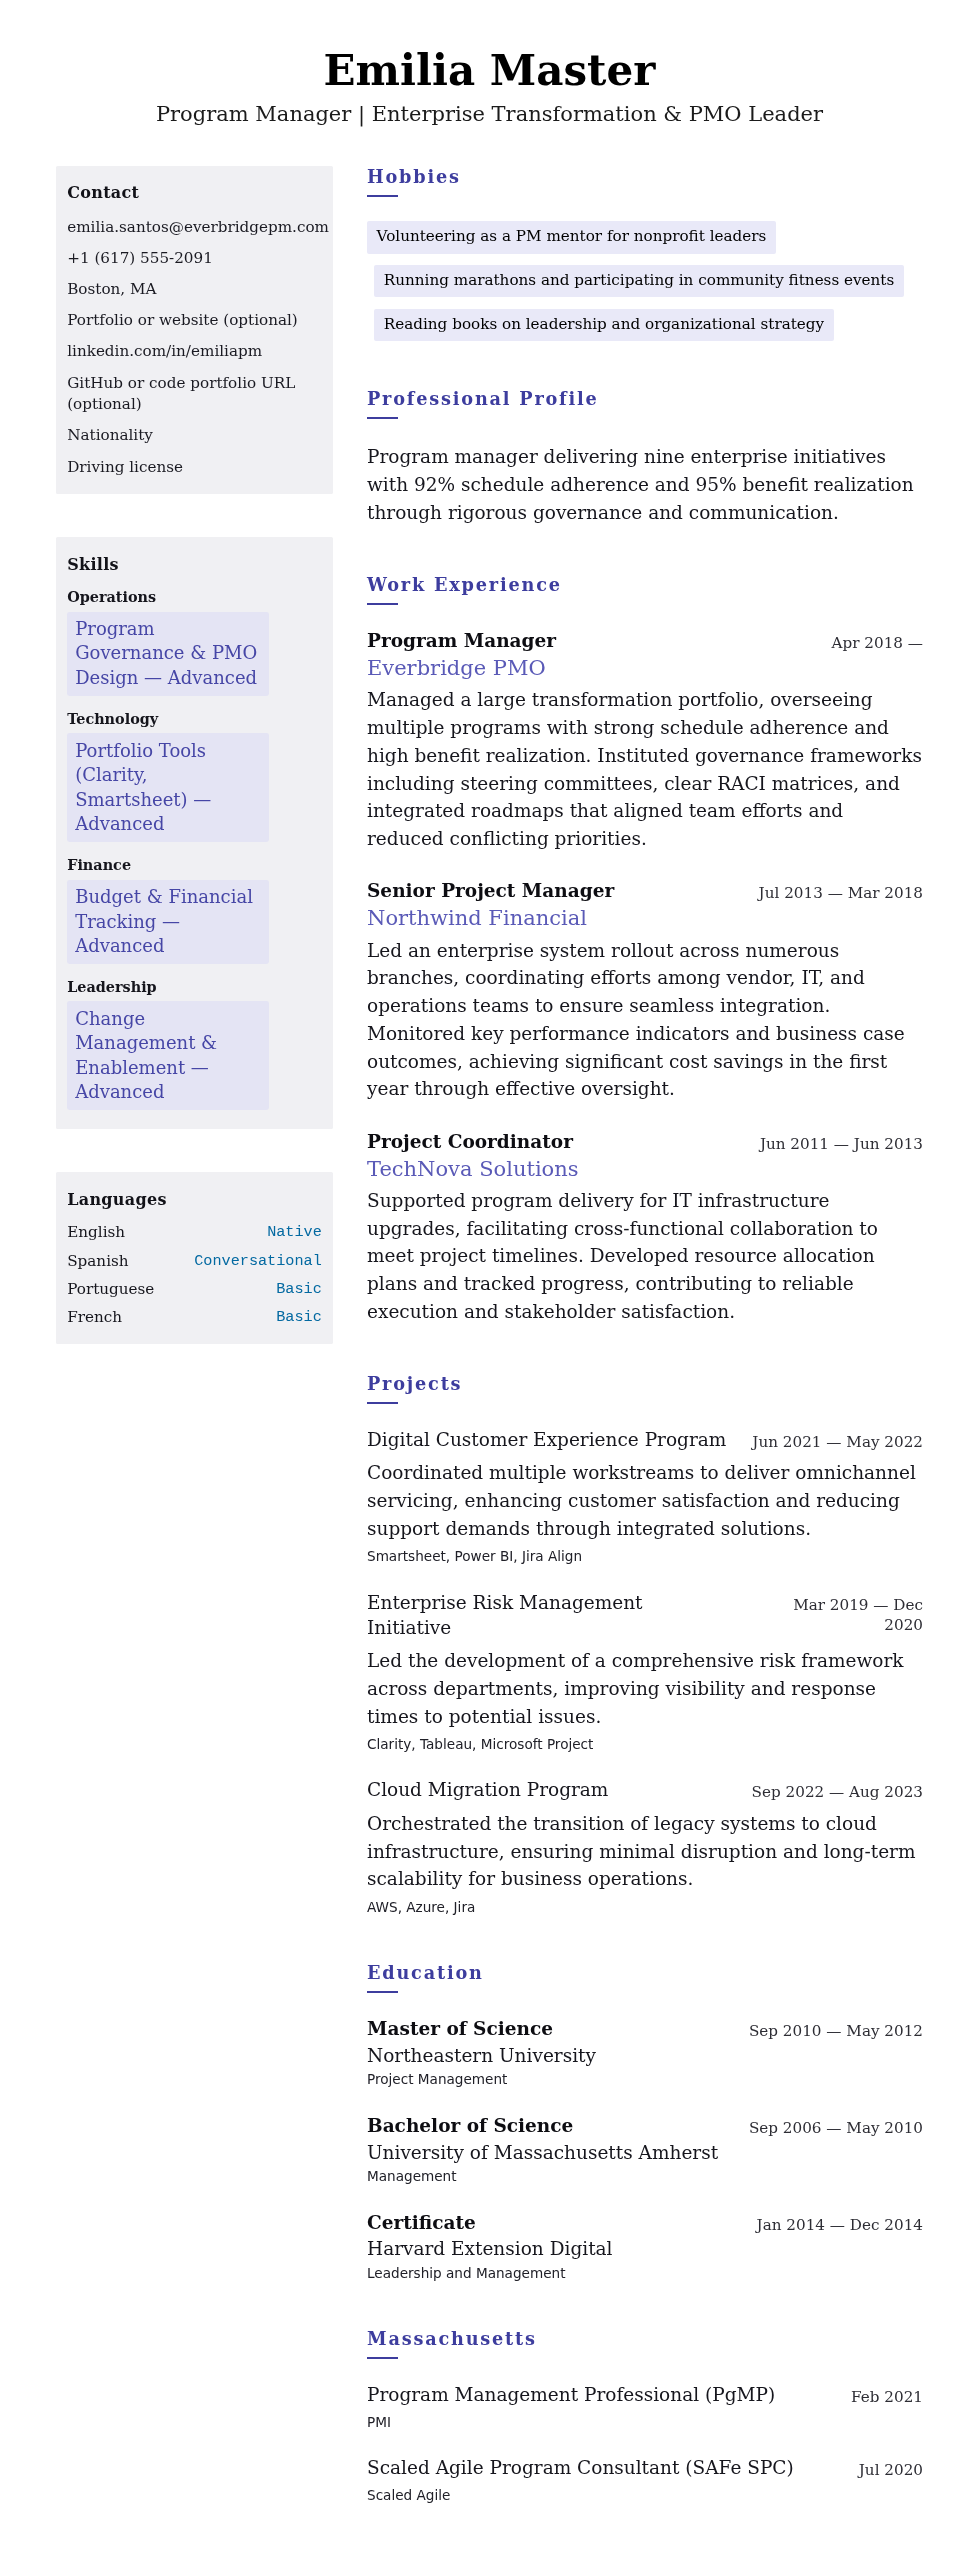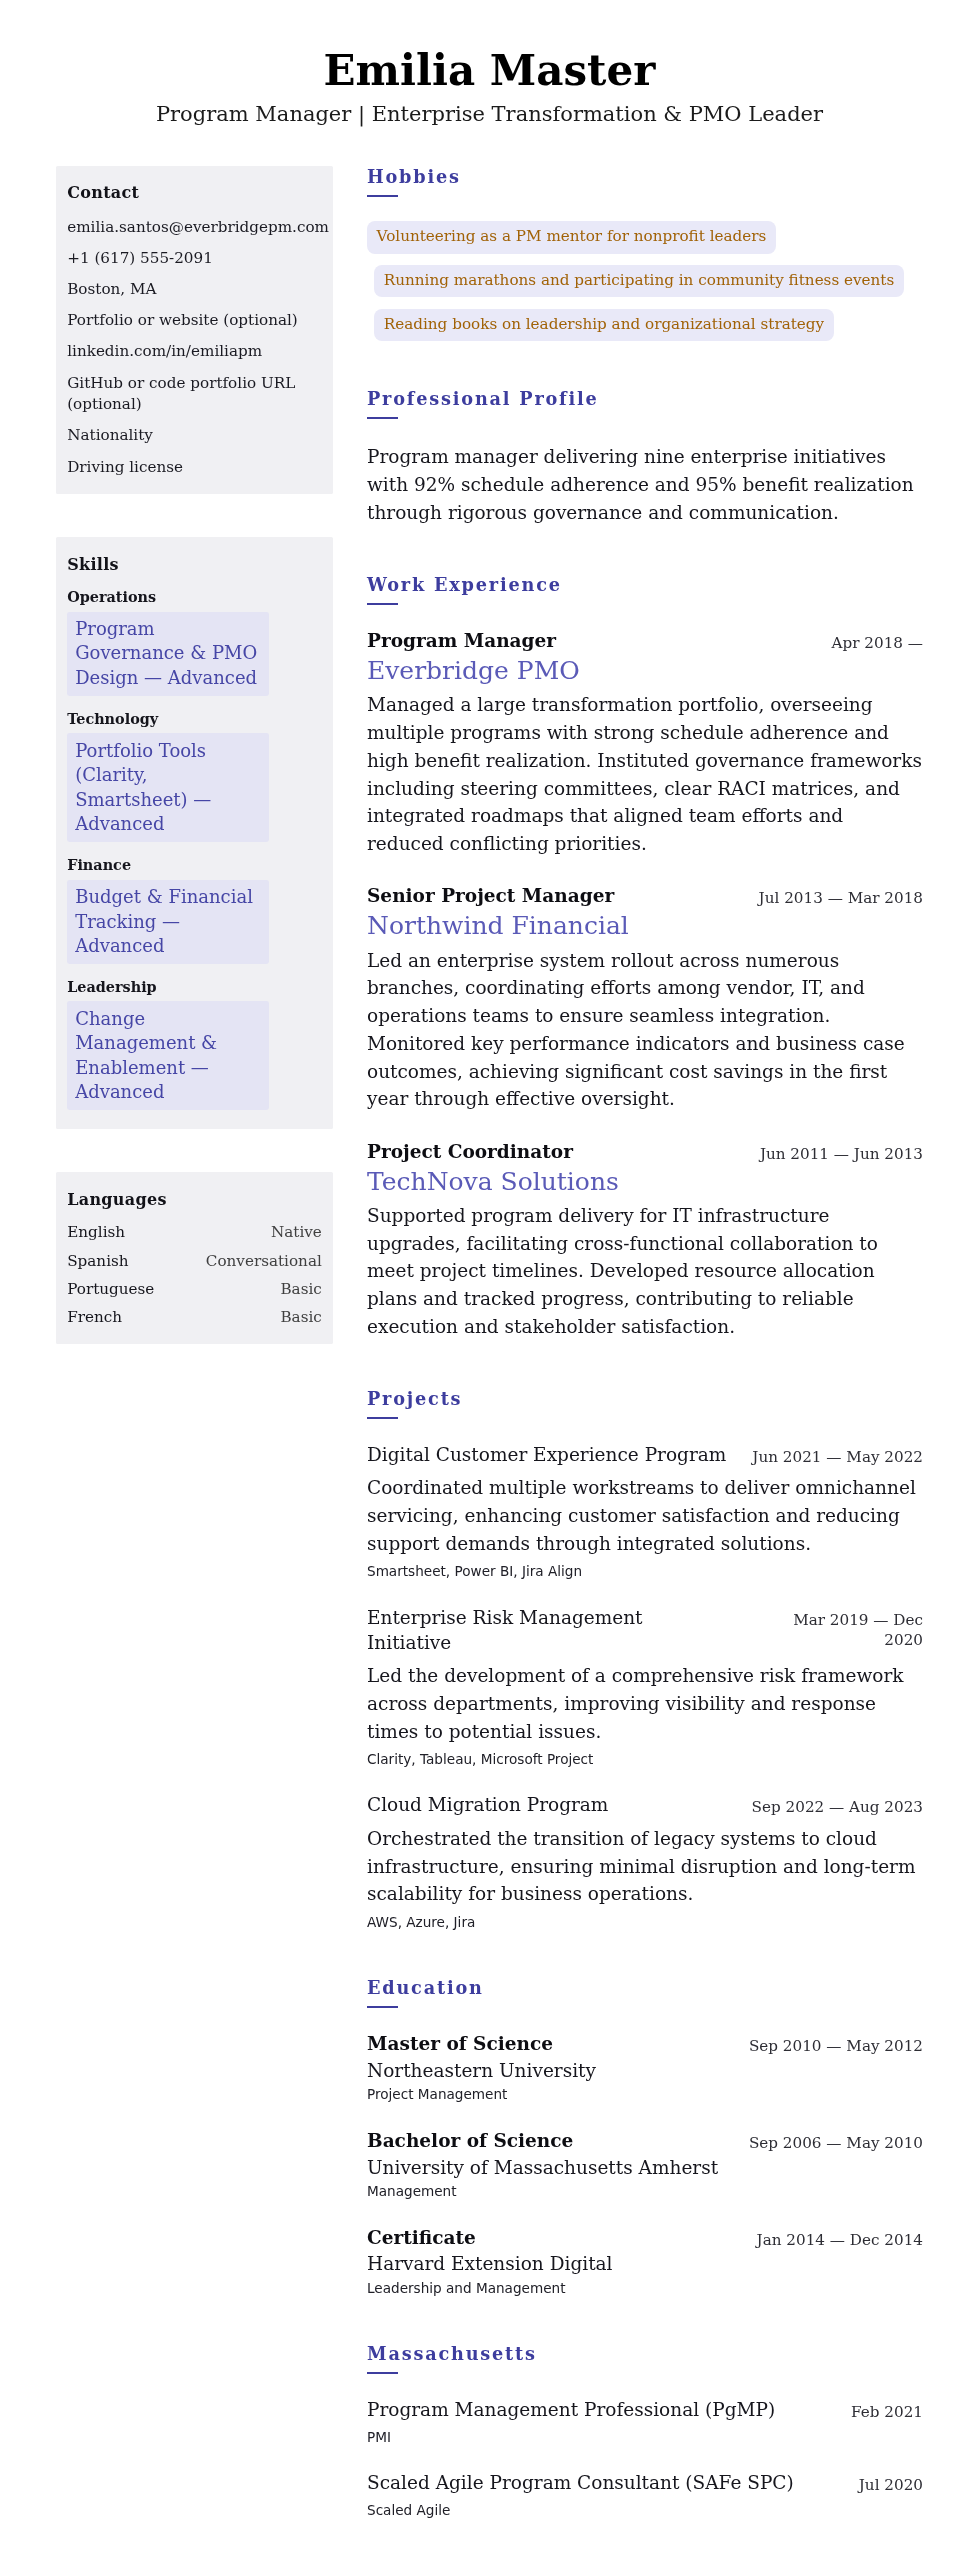--- a/index.html
+++ b/index.html
@@ -35,51 +35,51 @@
   .skill-pill {
     background: #e4e4f4; color: #4646a6;
     font-size: 18px; line-height: 1.35;
     padding: 5.6px 8px; border-radius: 2.4px;
     max-width: 202px;
   }
 
   .lang-row { display: flex; justify-content: space-between; font-size: 15.2px; margin-bottom: 10.4px; }
   .lang-row:last-child { margin-bottom: 1.6px; }
   .lang-name { color: #15151c; }
-  .lang-level { color: #404040; }
+  .lang-level { color: #0369a1; font-family: Liberation Mono, monospace; }
 
   
   .section { margin-bottom: 47px; }
   .section-title {
     color: #3d3d9e; font-size: 17.7px; font-weight: bold;
     letter-spacing: 1.8px; margin-bottom: 24px;
   }
   .section-title::after {
     content: ""; display: block;
     width: 30.5px; height: 2.4px; background: #3d3d9e; margin-top: 8px;
   }
 
   .hobby {
-    background: #e9e9f8; color: #a16207;
+    background: #e9e9f8; color: #000000;
     font-size: 15.2px; line-height: 1.3;
-    padding: 6.4px 9.6px; border-radius: 8px;
+    padding: 6.4px 9.6px; border-radius: 2px;
     width: fit-content; margin-bottom: 11.2px;
   }
   .hobby + .hobby { margin-left: 7.2px; }
   .hobby:last-child { margin-bottom: 0; }
 
   .body-text { font-size: 18.5px; line-height: 1.5; color: #16161d; margin-top: 6.4px; }
 
   .entry { margin-bottom: 26.5px; }
   .entry:last-child { margin-bottom: 0; }
   .entry-head { display: flex; justify-content: space-between; align-items: flex-start; gap: 19px; }
   .role { font-size: 18.5px; font-weight: bold; color: #0d0d12; line-height: 1.3; }
   .plain-title { font-size: 18.5px; font-weight: normal; color: #16161d; line-height: 1.35; }
   .date { font-size: 15.2px; color: #2d2d34; text-align: right; padding-top: 4px; line-height: 1.35; }
-  .company { font-size: 25px; color: #5a5ab7; margin-top: 2.4px; }
+  .company { font-size: 21px; color: #5a5ab7; margin-top: 2.4px; }
   .meta {
     font-family: "DejaVu Sans", "Liberation Sans", sans-serif;
     font-size: 13.6px; color: #202028; margin-top: 5.6px;
   }
   .school { font-size: 18.5px; color: #16161d; margin-top: 3.2px; }
 
   
   .projects-entries .entry:nth-child(2) .plain-title { max-width: 345px; }
   .projects-entries .entry:nth-child(2) .date { max-width: 132px; }
 </style>

